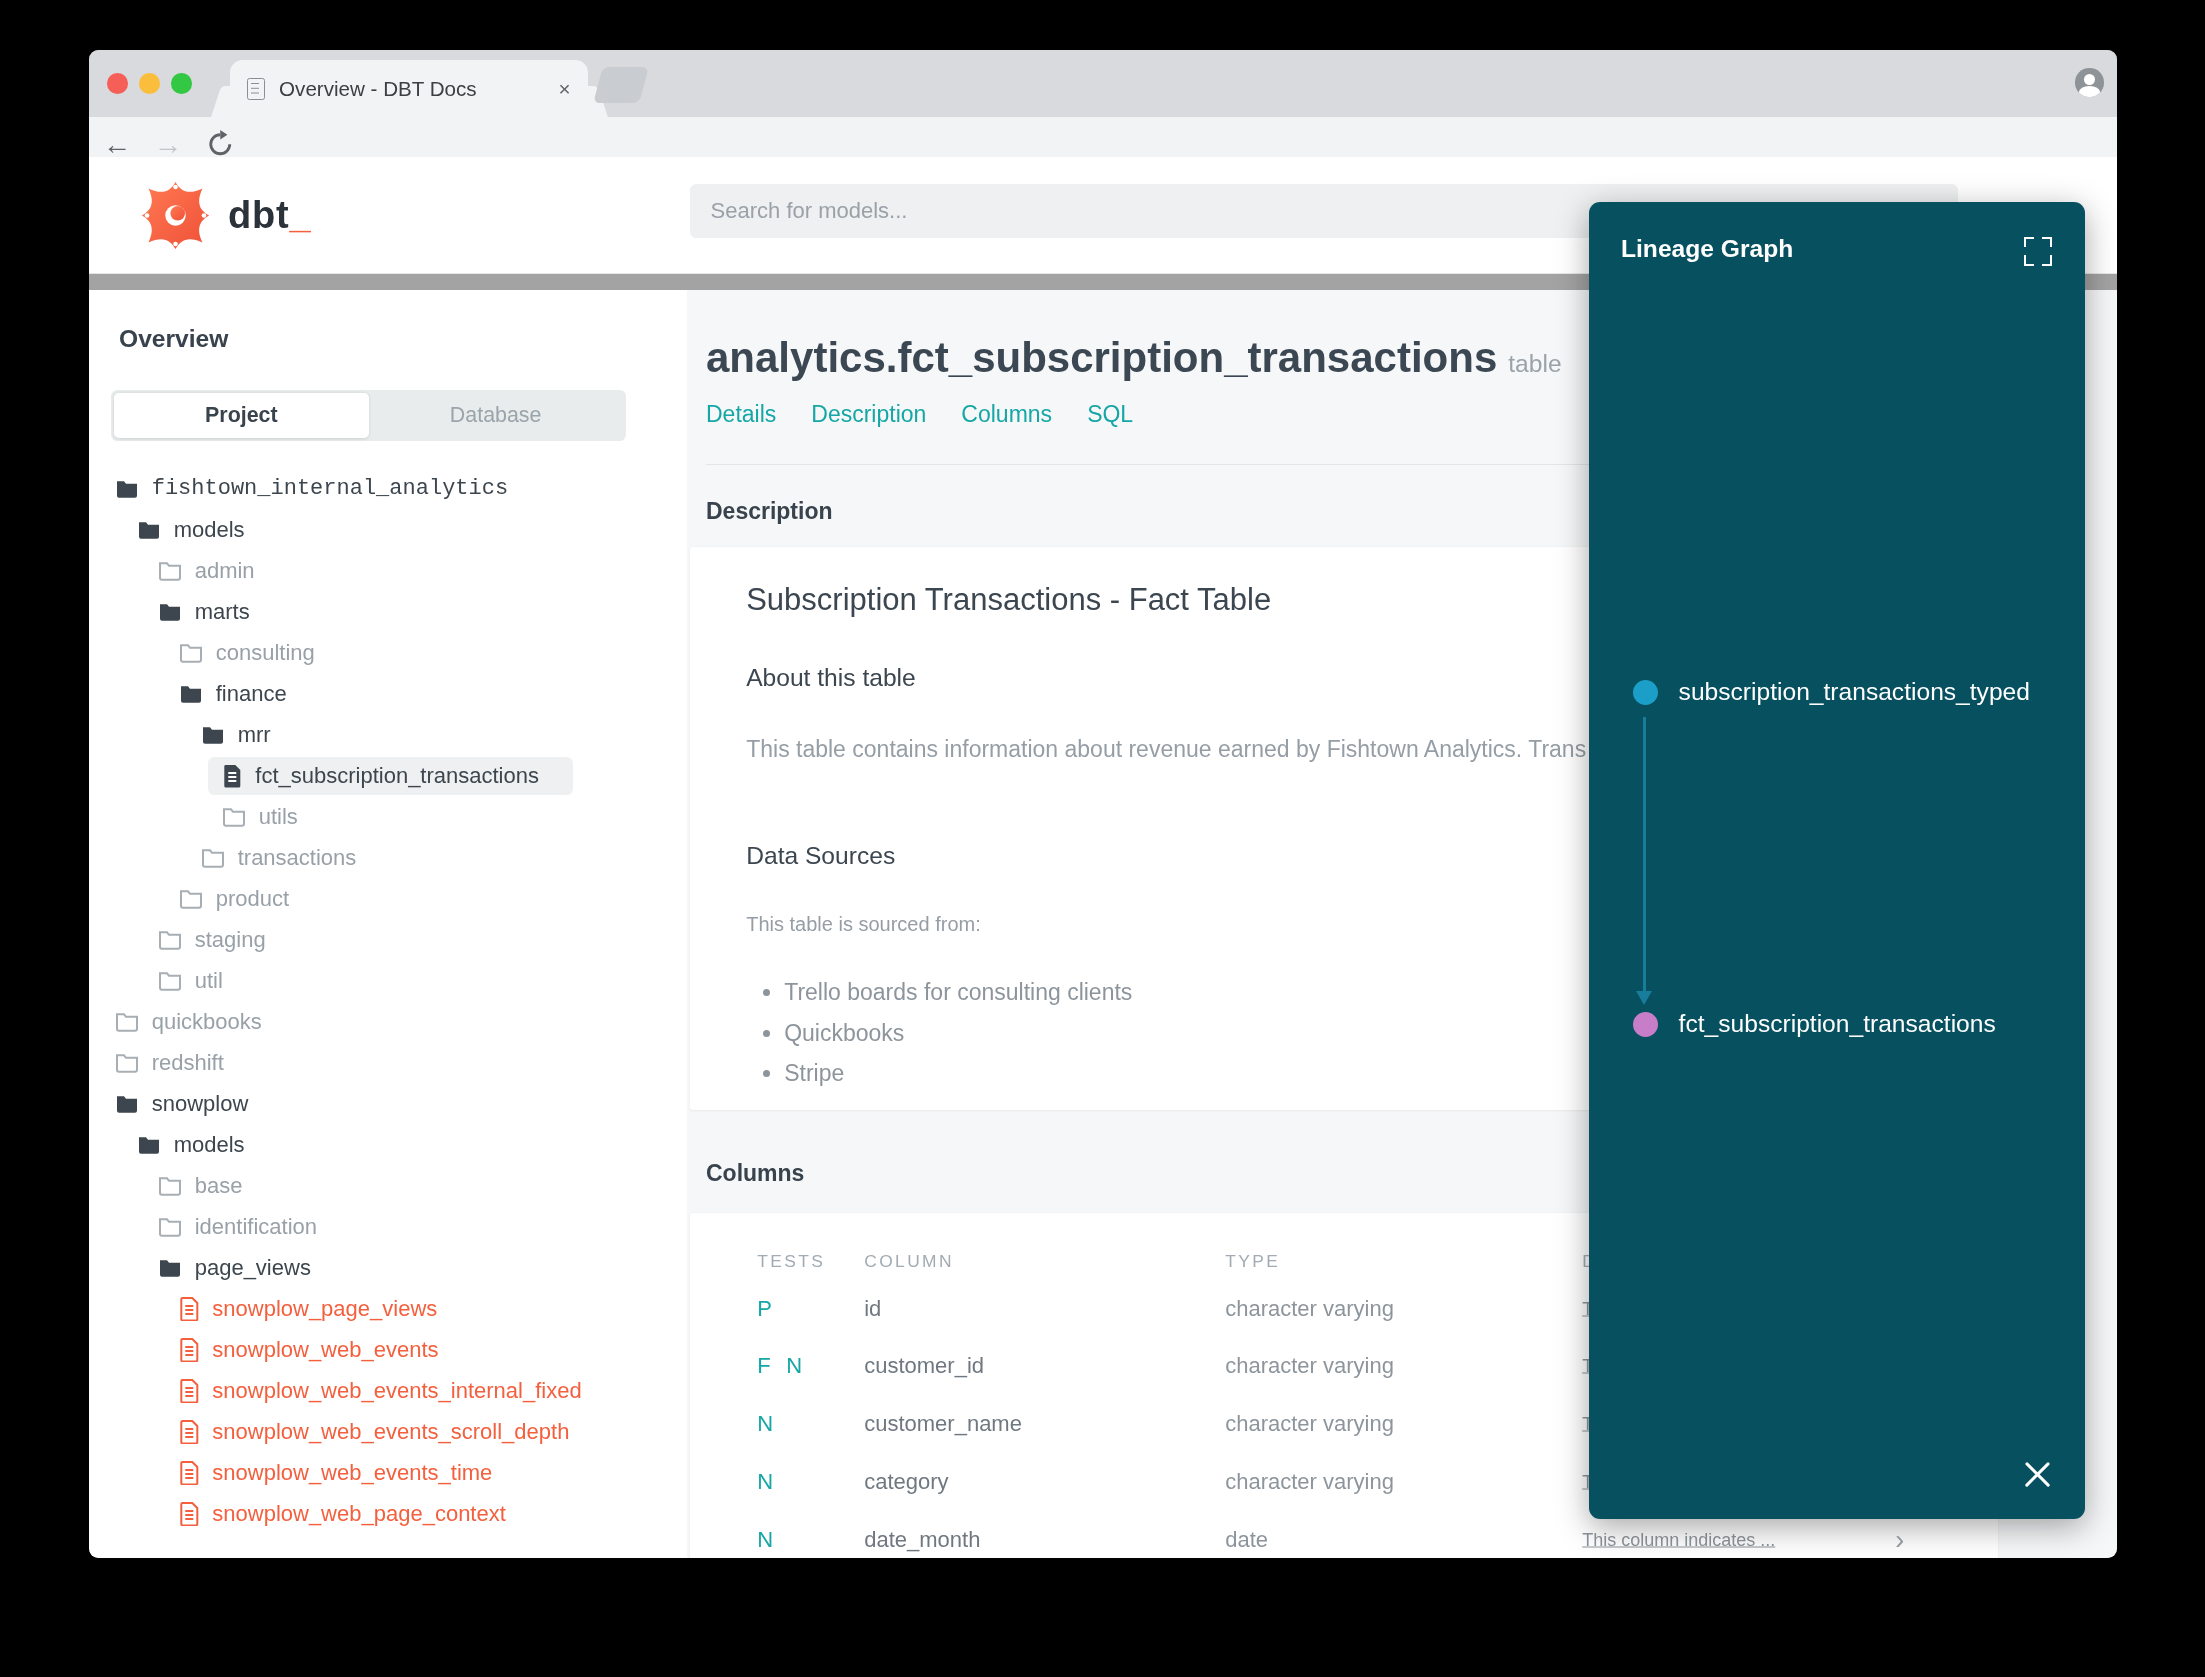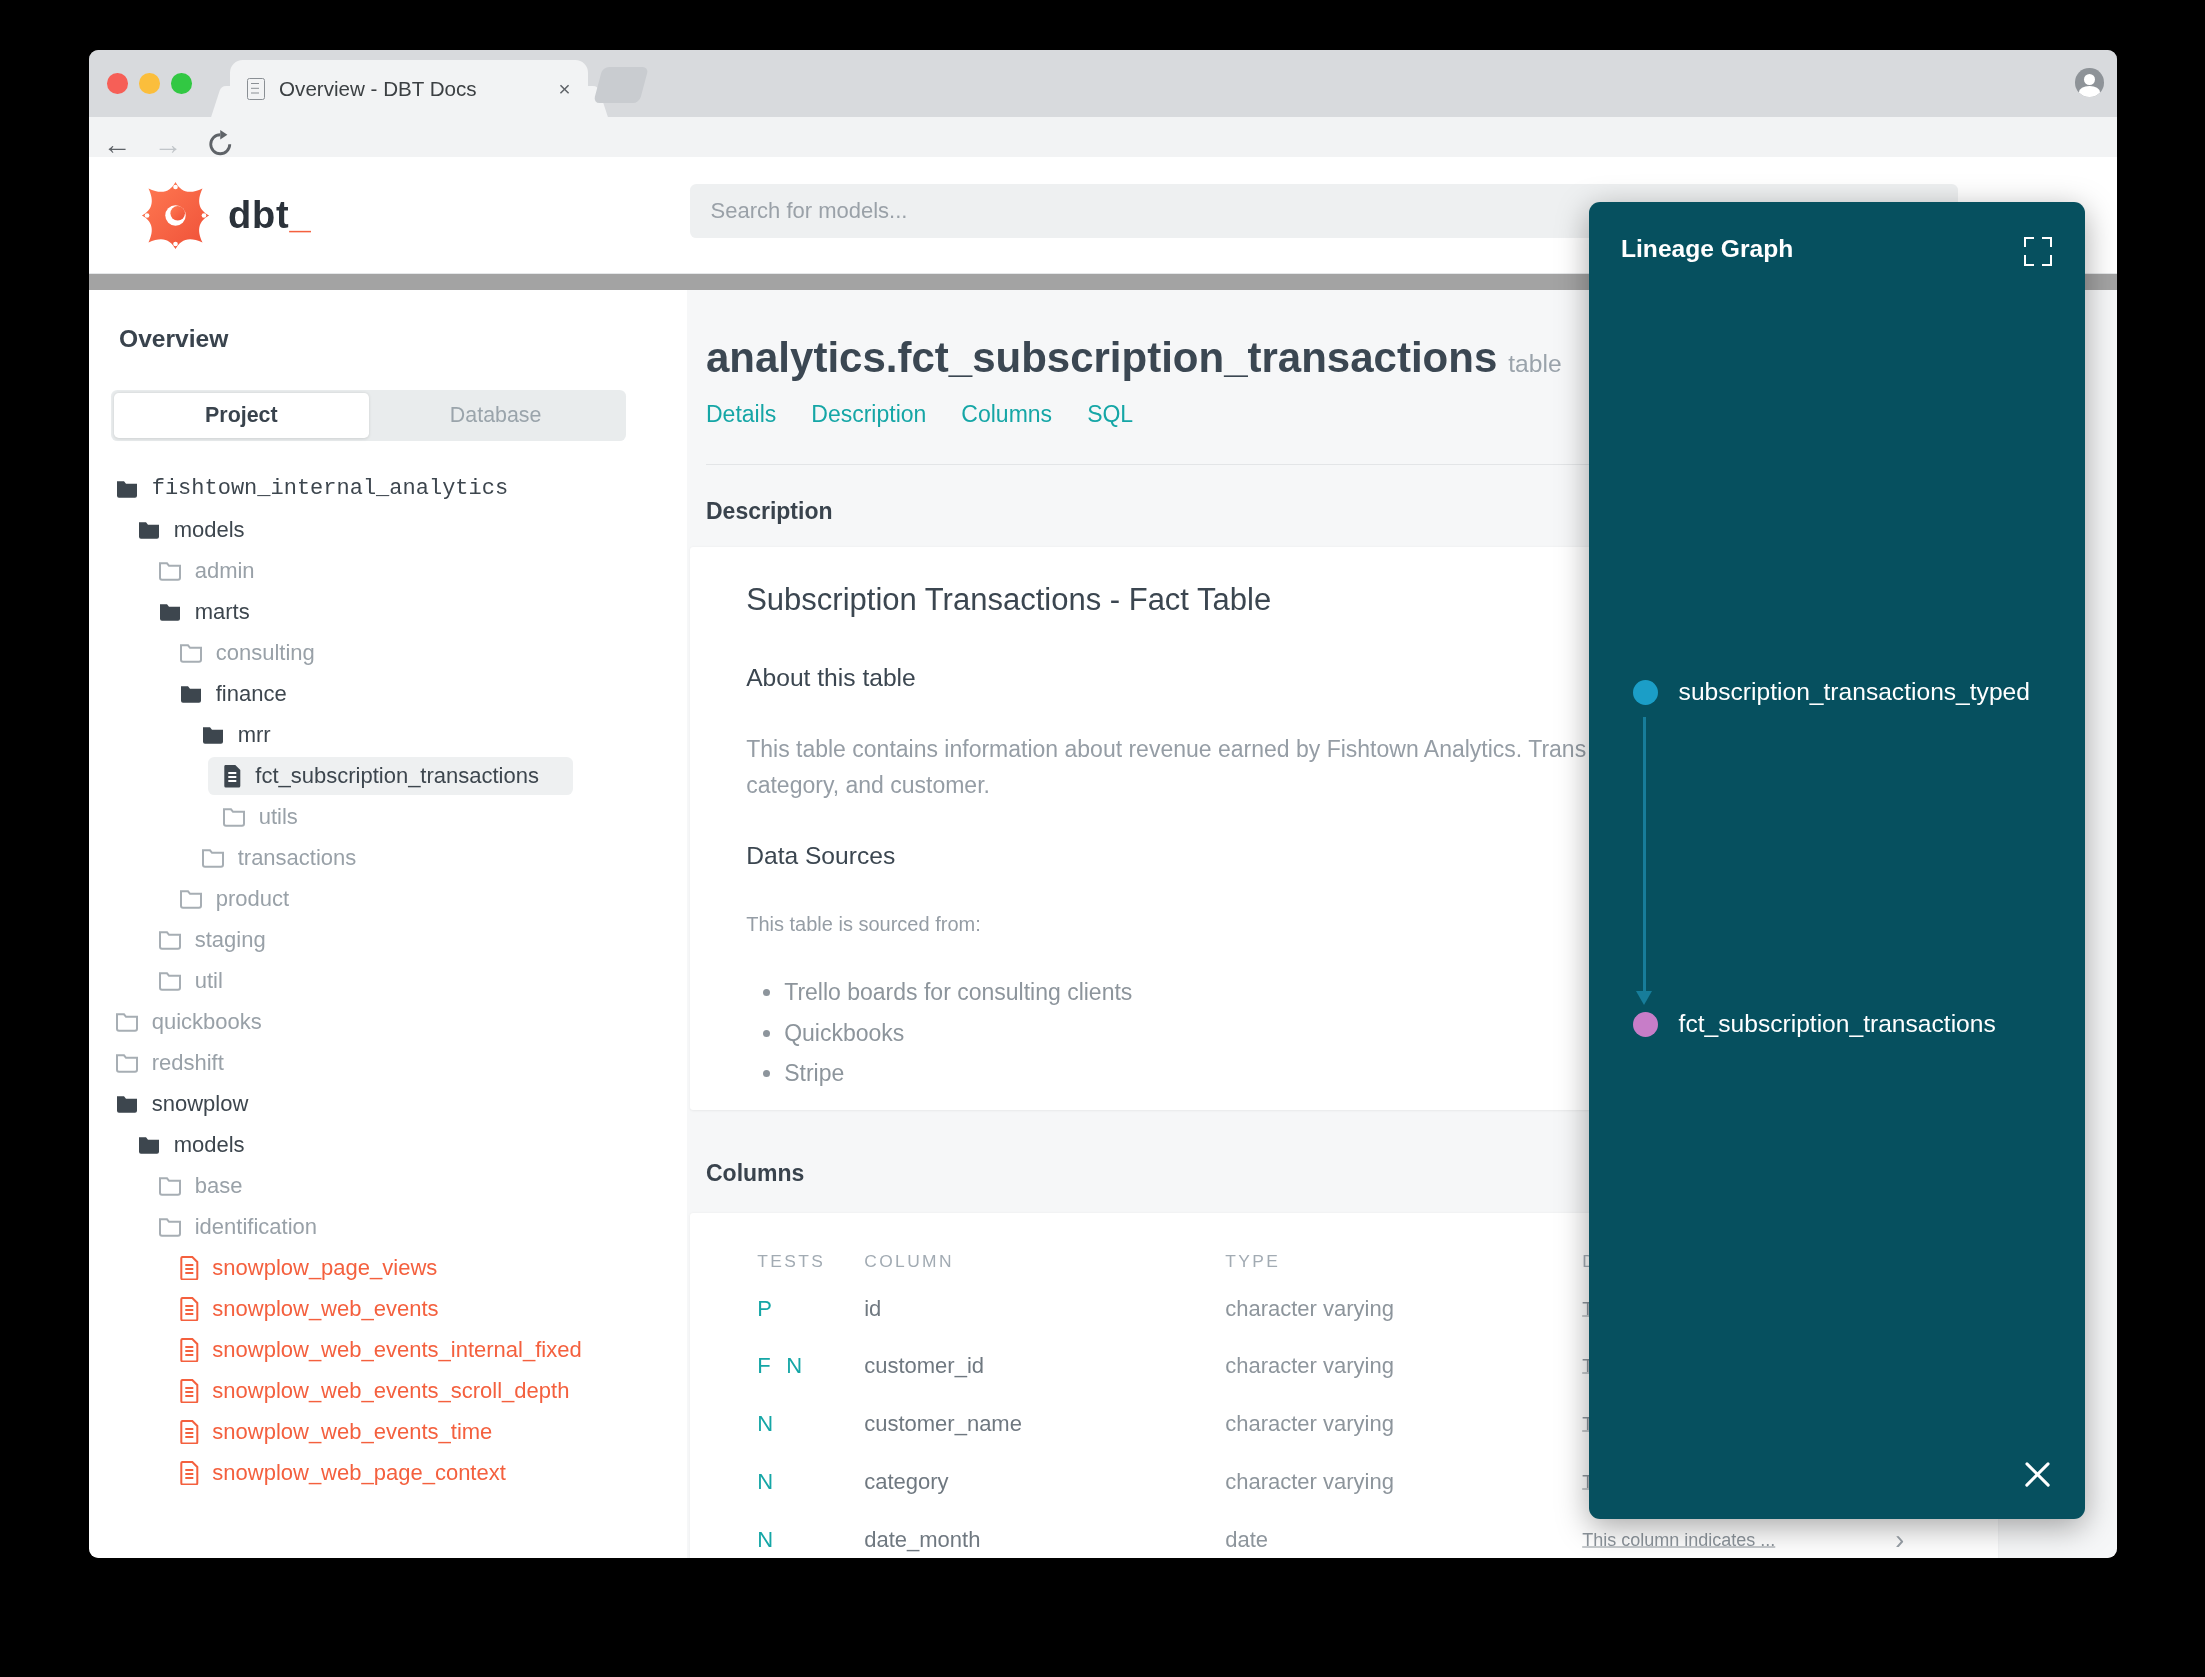--- a/index.html
+++ b/index.html
@@ -342,20 +342,28 @@
               <span class="lbl">base</span>
             </div>
             <div class="trow t-closed" style="padding-left: 69px;">
               <span style="display: flex;">
                 <svg width="24" height="20.6" viewBox="0 0 24 20">
                   <path d="M2 3h7l2 2.5h11v12a2 2 0 0 1-2 2H4a2 2 0 0 1-2-2V3z" fill="none" stroke="#a7aeb4" stroke-width="2"></path>
                 </svg>
               </span>
               <span class="lbl">identification</span>
             </div>
+            <div class="trow t-open" style="padding-left: 69px;">
+              <span style="display: flex;">
+                <svg width="24" height="20.6" viewBox="0 0 24 20">
+                  <path d="M2 3h7l2 2.5h11v12a2 2 0 0 1-2 2H4a2 2 0 0 1-2-2V3z" fill="#3d464e" stroke="none" stroke-width="2"></path>
+                </svg>
+              </span>
+              <span class="lbl">page_views</span>
+            </div>
             <div class="trow t-error" style="padding-left: 90px;">
               <span style="display: flex;">
                 <svg width="20.6" height="24" viewBox="0 0 20 24">
                   <path d="M3 1h10l5 5v16a1.5 1.5 0 0 1-1.5 1.5h-13A1.5 1.5 0 0 1 2 22V2.5A1.5 1.5 0 0 1 3 1z" fill="none" stroke="#f4603e" stroke-width="2"></path>
                   <path d="M6 9h8M6 13h8M6 17h8" stroke="#f4603e" stroke-width="1.8"></path>
                 </svg>
               </span>
               <span class="lbl">snowplow_page_views</span>
             </div>
             <div class="trow t-error" style="padding-left: 90px;">
@@ -417,21 +425,20 @@
             <span class="m-tab">SQL</span>
           </div>
         <div class="m-divider"></div>
 
         <div class="sec-label" style="top:208px;">Description</div>
         <div class="card card-desc">
           <div class="d-heading">Subscription Transactions - Fact Table</div>
           <div class="d-h3a">About this table</div>
           <div class="d-para" id="aboutlines">
               <div>This table contains information about revenue earned by Fishtown Analytics. Trans</div>
-              <div>category, and customer.</div>
             </div>
           <div class="d-h3b">Data Sources</div>
           <div class="d-src">This table is sourced from:</div>
           <ul class="d-bullets" id="bullets">
               <li>Trello boards for consulting clients</li>
               <li>Quickbooks</li>
               <li>Stripe</li>
             </ul>
         </div>
 

